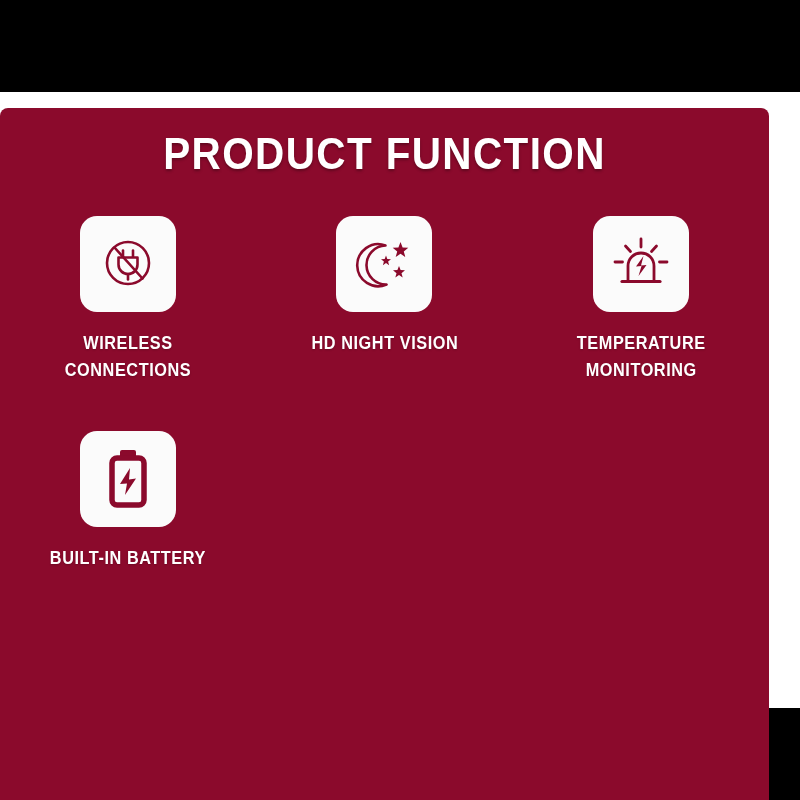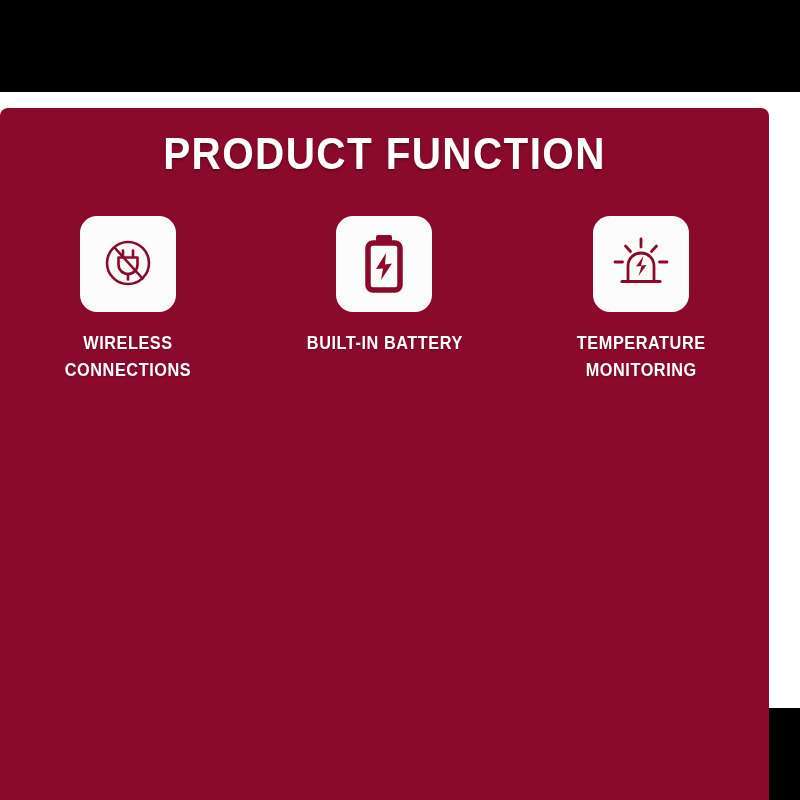--- a/index.html
+++ b/index.html
@@ -138,33 +138,33 @@
             </svg>
           </span>
         </div>
         <div class="feature-label">
           <span>WIRELESS</span><br>
           <span>CONNECTIONS</span>
         </div>
       </div>
 
 
-
-      <div class="feature">
-        <div class="icon-tile">
-          <span>
-            <svg width="46" height="60" viewBox="0 0 46 60" fill="none">
-              <path d="M17 3 h12 v6 h-12 z" fill="#8b0a2c" stroke="#8b0a2c" stroke-width="4" stroke-linejoin="round"></path>
-              <rect x="7" y="9" width="32" height="47" rx="5" stroke="#8b0a2c" stroke-width="5.5" fill="none"></rect>
-              <polygon fill="#8b0a2c" points="25,19 15,35 22,34.5 20,46 31,29.5 24,30.5"></polygon>
-            </svg>
-          </span>
-        </div>
-        <div class="feature-label">
-          <span>BUILT-IN BATTERY</span>
+      <div class="feature">
+        <div class="icon-tile">
+          <span>
+            <svg width="58" height="58" viewBox="0 0 58 58" fill="none">
+              <path d="M30.5 10.5 A21 21 0 1 0 31.5 49.5 A17.5 17.5 0 0 1 30.5 10.5 Z" stroke="#8b0a2c" stroke-width="2.6" stroke-linejoin="round"></path>
+              <polygon fill="#8b0a2c" points="45.5,7 47.6,12.4 53.3,12.7 48.8,16.4 50.3,22 45.5,18.8 40.7,22 42.2,16.4 37.7,12.7 43.4,12.4"></polygon>
+              <polygon fill="#8b0a2c" points="31,20.5 32.3,24 36,24.2 33.1,26.6 34.1,30.2 31,28.1 27.9,30.2 28.9,26.6 26,24.2 29.7,24"></polygon>
+              <polygon fill="#8b0a2c" points="44,31 45.6,35.1 50,35.3 46.5,38.2 47.7,42.4 44,40 40.3,42.4 41.5,38.2 38,35.3 42.4,35.1"></polygon>
+            </svg>
+          </span>
+        </div>
+        <div class="feature-label">
+          <span>HD NIGHT VISION</span>
         </div>
       </div>
 
       <div class="feature">
         <div class="icon-tile">
           <span>
             <svg width="62" height="58" viewBox="0 0 62 58" fill="none" stroke="#8b0a2c" stroke-width="2.8" stroke-linecap="round">
               <path d="M18 45 v-14 a13 13 0 0 1 26 0 v14" stroke-linejoin="round"></path>
               <line x1="12" y1="46.5" x2="50" y2="46.5" stroke-width="3.2"></line>
               <line x1="31" y1="4" x2="31" y2="12"></line>
@@ -175,16 +175,31 @@
               <polygon fill="#8b0a2c" stroke="none" points="33.5,21 26,31.5 31.5,31 28.5,41 36.5,30 31,30.5"></polygon>
             </svg>
           </span>
         </div>
         <div class="feature-label">
           <span>TEMPERATURE</span><br>
           <span>MONITORING</span>
         </div>
       </div>
 
+      <div class="feature">
+        <div class="icon-tile">
+          <span>
+            <svg width="46" height="60" viewBox="0 0 46 60" fill="none">
+              <path d="M17 3 h12 v6 h-12 z" fill="#8b0a2c" stroke="#8b0a2c" stroke-width="4" stroke-linejoin="round"></path>
+              <rect x="7" y="9" width="32" height="47" rx="5" stroke="#8b0a2c" stroke-width="5.5" fill="none"></rect>
+              <polygon fill="#8b0a2c" points="25,19 15,35 22,34.5 20,46 31,29.5 24,30.5"></polygon>
+            </svg>
+          </span>
+        </div>
+        <div class="feature-label">
+          <span>BUILT-IN BATTERY</span>
+        </div>
+      </div>
+
 
     </div>
   </div>
 </div>
 
 </body></html>

